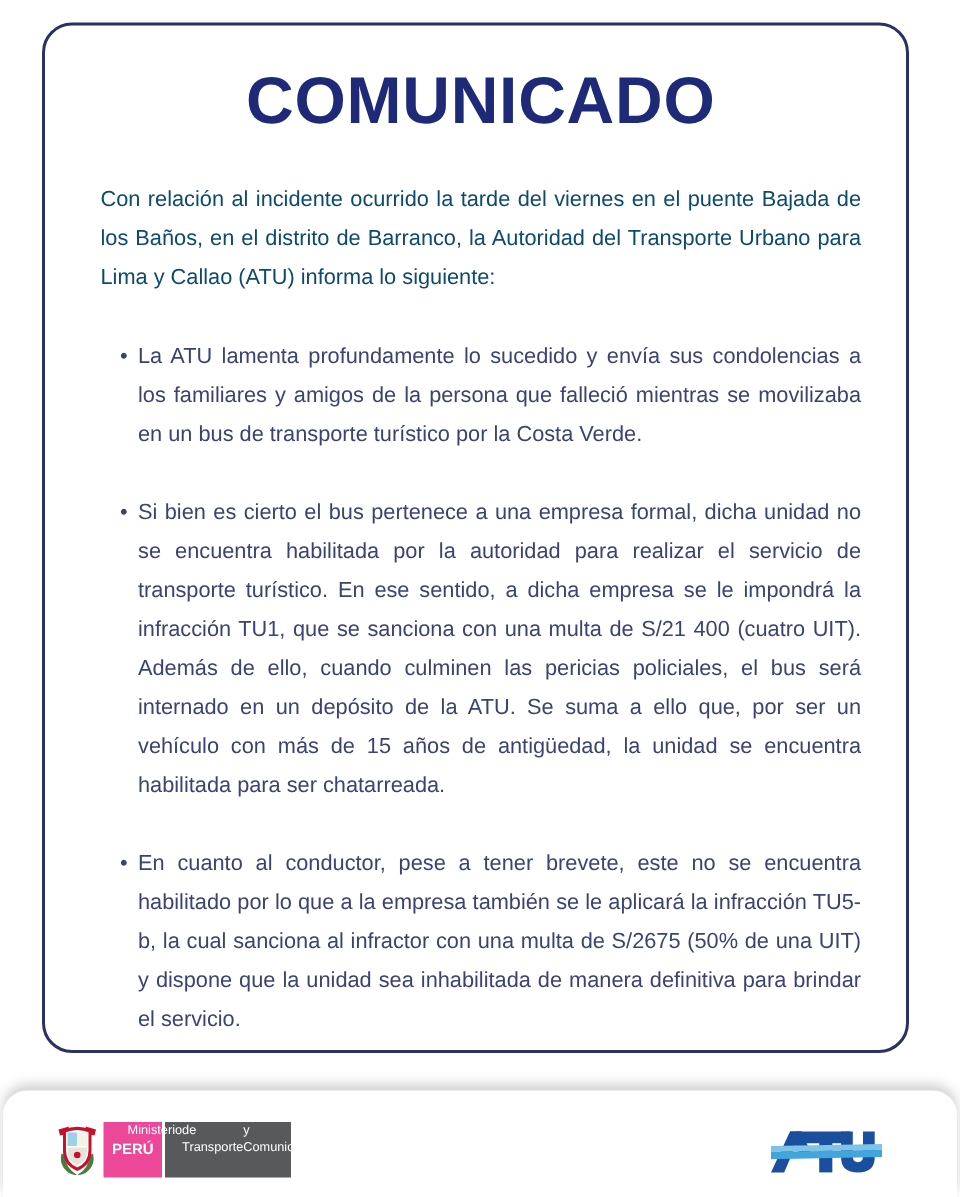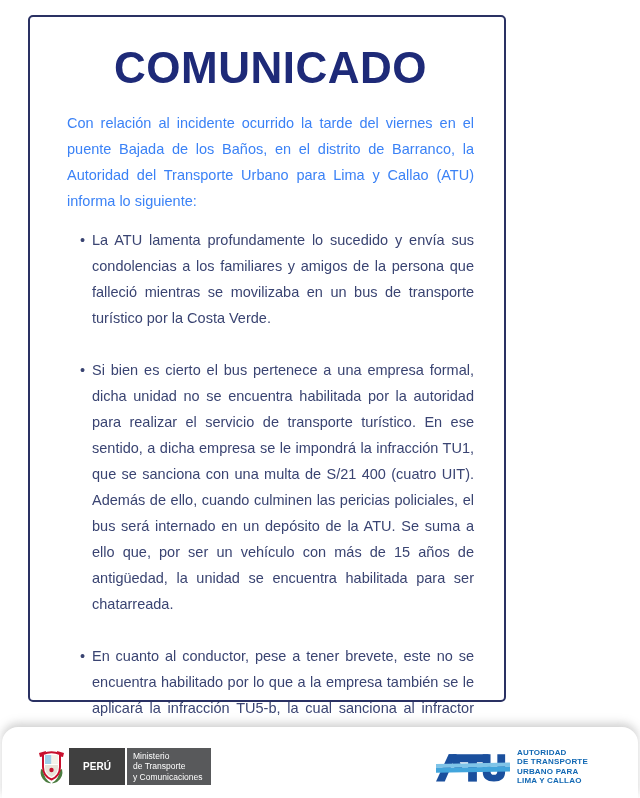--- a/index.html
+++ b/index.html
@@ -8,44 +8,44 @@
     background: #ffffff;
     font-family: "Liberation Sans", sans-serif;
     overflow: hidden;
   }
   .page { position: relative; width: 640px; height: 798px; background: #ffffff; }
 
   
   .comunicado-box {
     position: absolute;
     left: 28px; top: 15px;
-    width: 478px; height: 687px;
+    width: 578px; height: 687px;
     border: 2px solid #2a3163;
-    border-radius: 5px;
+    border-radius: 20px;
     background: #ffffff;
     padding: 24px 30px 0 37px;
   }
   .doc-title {
     text-align: center;
     color: #1e2a78;
     font-size: 44px;
     font-weight: bold;
     letter-spacing: 0.5px;
     margin-top: 2px;
   }
   .doc-intro {
-    margin-top: 17px;
-    color: #3b82f6;
+    margin-top: 27px;
+    color: #0c4a6e;
     font-size: 14.5px;
     line-height: 26px;
     text-align: justify;
   }
   .doc-bullets {
     list-style: none;
-    margin-top: 13px;
+    margin-top: 27px;
   }
   .doc-bullets li {
     position: relative;
     padding-left: 25px;
     color: #3a4472;
     font-size: 14.5px;
     line-height: 26px;
     text-align: justify;
     margin-bottom: 26px;
   }
@@ -65,32 +65,32 @@
     border-radius: 16px 16px 0 0;
     box-shadow: 0 -4px 8px rgba(125,125,125,0.35);
     display: flex;
     align-items: center;
     justify-content: space-between;
     padding: 14px 50px 6px 36px;
   }
   .mtc-logo { display: flex; align-items: stretch; height: 37px; }
   .coat-of-arms { width: 27px; height: 35px; margin-right: 4px; align-self: center; }
   .peru-box {
-    width: 56px;
-    background: #404040;
+    width: 39px;
+    background: #ec4899;
     color: #ffffff;
     display: flex; align-items: center; justify-content: center;
     font-size: 10px; font-weight: bold;
     margin-right: 2px;
   }
   .ministry-box {
     width: 84px;
     background: #58595b;
     color: #ffffff;
-    display: flex; flex-direction: column; justify-content: center;
+    display: flex; flex-direction: row; justify-content: center;
     padding-left: 6px;
     font-size: 8.5px;
     line-height: 10.5px;
   }
   .atu-logo { display: flex; align-items: center; gap: 7px; }
   .atu-wordmark { width: 74px; height: 32px; }
   .atu-name {
     color: #1268b3;
     font-size: 8px;
     font-weight: bold;
@@ -150,22 +150,16 @@
         <polygon points="13,3 21,3 27,17 19,17" fill="#1a4f9d"></polygon>
 
         <polygon points="17,3 54,3 54,11 17,11 21,7" fill="#1a4f9d"></polygon>
         <rect x="33" y="8" width="9" height="23" fill="#1a4f9d"></rect>
 
         <path d="M48,3 h8 v17 q0,4 3.5,4 q3.5,0 3.5,-4 V3 h8 v18 q0,10 -11.5,10 q-11.5,0 -11.5,-10 Z" fill="#1a4f9d"></path>
 
         <polygon points="0,13 76,11.5 76,15.5 0,17" fill="#7fc4e8"></polygon>
         <polygon points="0,17 76,15.5 76,20.5 0,22" fill="#42a5dc"></polygon>
       </svg>
-      <div class="atu-name">
-        <div>AUTORIDAD</div>
-        <div>DE TRANSPORTE</div>
-        <div>URBANO PARA</div>
-        <div>LIMA Y CALLAO</div>
-      </div>
     </div>
 
   </div>
 </div>
 
 </body></html>

